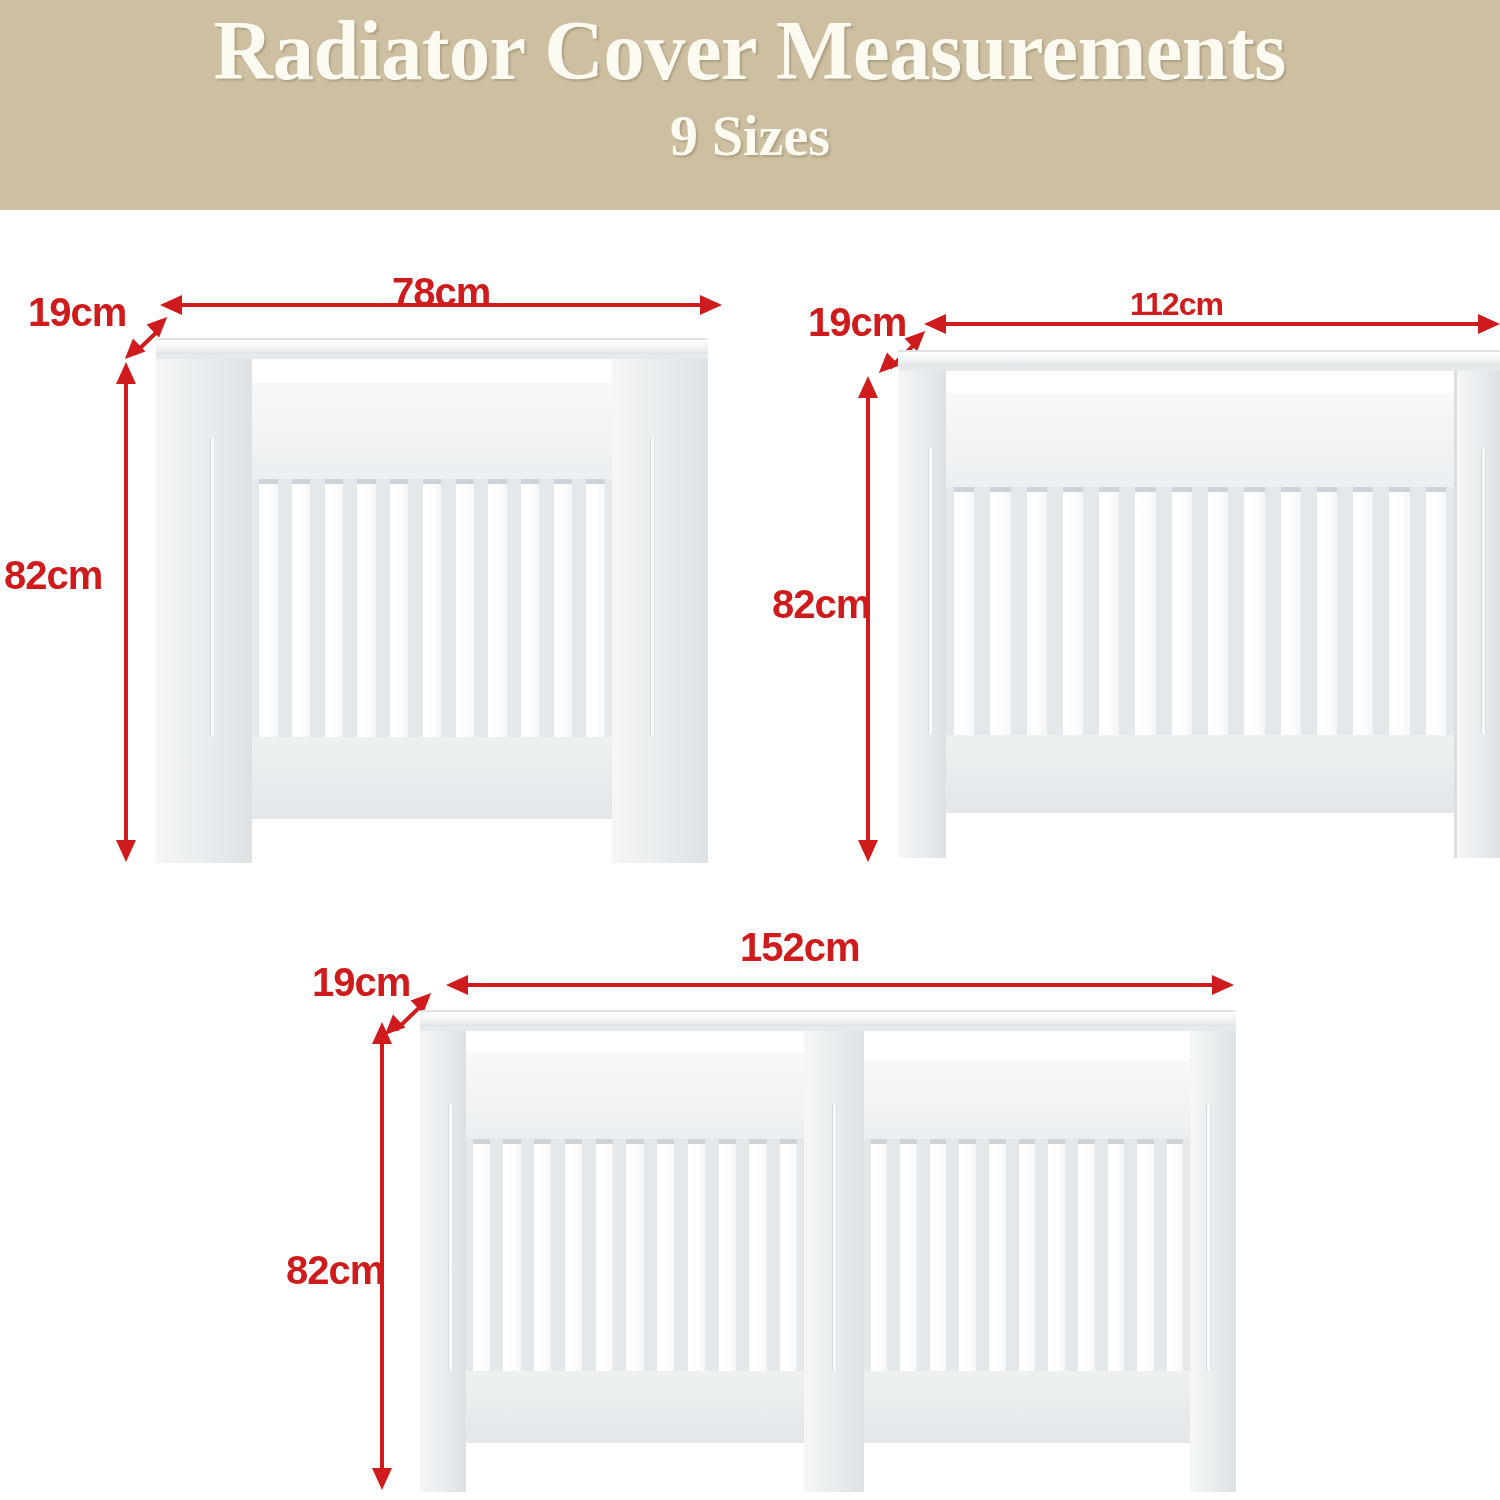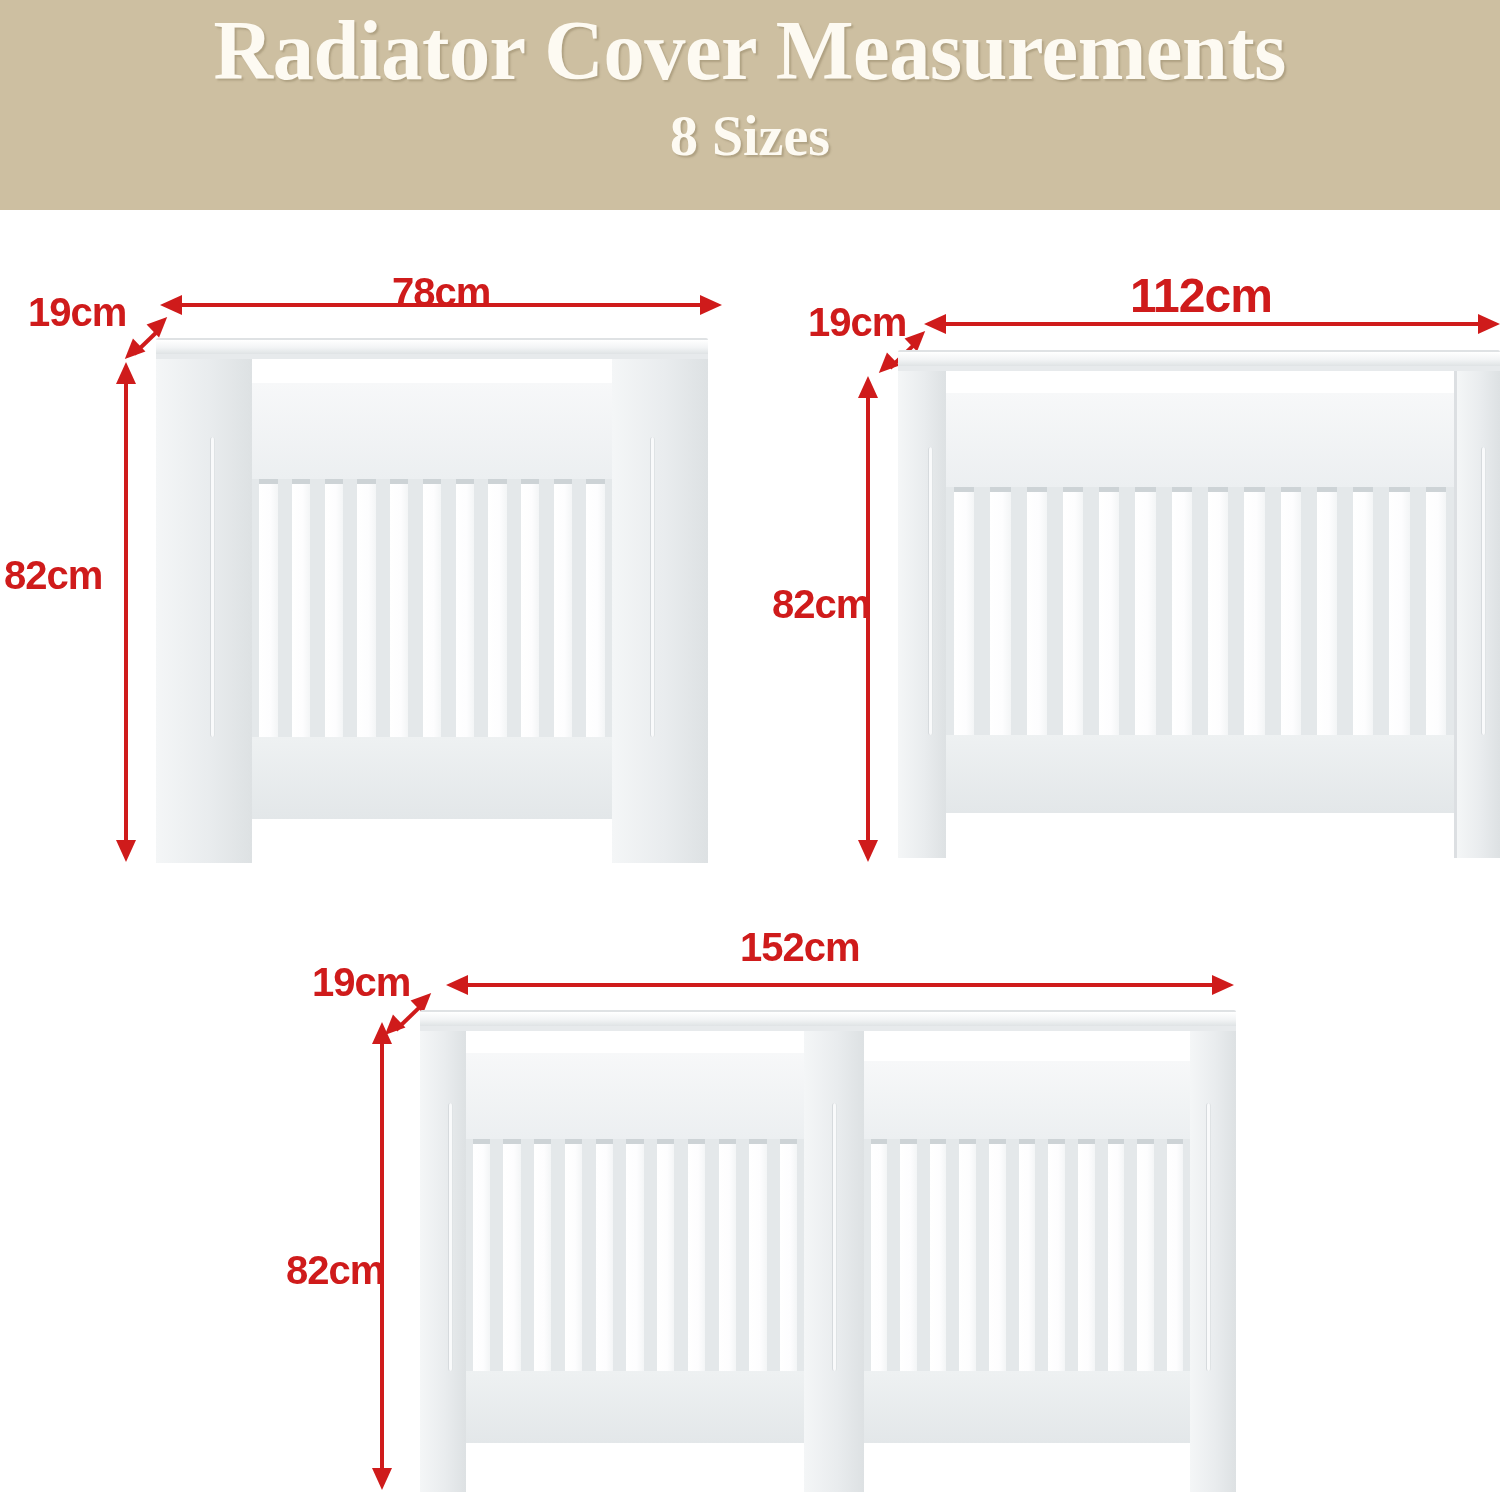--- a/index.html
+++ b/index.html
@@ -110,21 +110,21 @@
     position: absolute; top: 0; height: 100%; width: 3px; background: #dcdfe2;
   }
 </style>
 </head>
 <body>
 
 <div id="page">
 
   <div class="banner">
     <div class="banner-title">Radiator Cover Measurements</div>
-    <div class="banner-sub">8 Sizes</div>
+    <div class="banner-sub">9 Sizes</div>
   </div>
 
   <div>
 
     <div class="dim-label" style="left:392px; top:270px; font-size:40px;">78cm</div>
     <div class="dim-h" style="left:176px; top:303px; width:530px;"></div>
     <div class="arrow-head ah-left" style="left:160px; top:295px;"></div>
     <div class="arrow-head ah-right" style="left:700px; top:295px;"></div>
 
     <div class="dim-label" style="left:28px; top:290px; font-size:40px;">19cm</div>
@@ -179,21 +179,21 @@
             <div class="slat-cap" style="left: 334.47px; width: 18.33px;"></div>
           </div>
 
         <div class="lower-rail" style="left:96px; top:378px; width:360px; height:82px;"></div>
       </div>
     </div>
   </div>
 
   <div>
 
-    <div class="dim-label" style="left:1130px; top:268px; font-size:48px;">112cm</div>
+    <div class="dim-label" style="left:1130px; top:286px; font-size:32px;">112cm</div>
     <div class="dim-h" style="left:940px; top:322px; width:548px;"></div>
     <div class="arrow-head ah-left" style="left:924px; top:314px;"></div>
     <div class="arrow-head ah-right" style="left:1478px; top:314px;"></div>
 
     <div class="dim-label" style="left:808px; top:300px; font-size:40px;">19cm</div>
     <div class="dim-diag" style="left:890px; top:366px; width:38px; transform:rotate(-44deg);"></div>
     <div class="ah-diag-a" style="left:876px; top:357px; transform:rotate(-44deg);"></div>
     <div class="ah-diag-b" style="left:908px; top:329px; transform:rotate(-44deg);"></div>
 
     <div class="dim-label" style="left:772px; top:582px; font-size:40px;">82cm</div>

